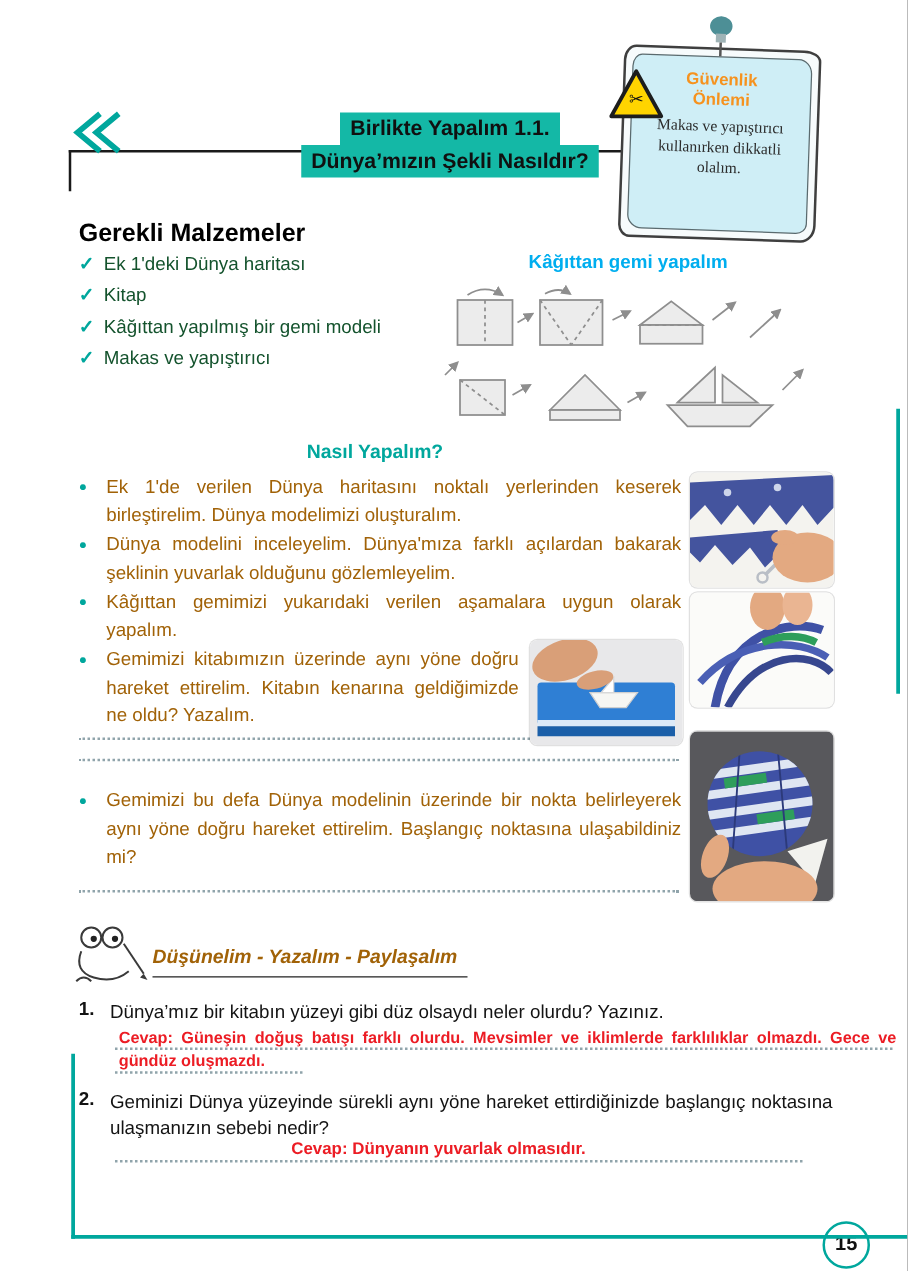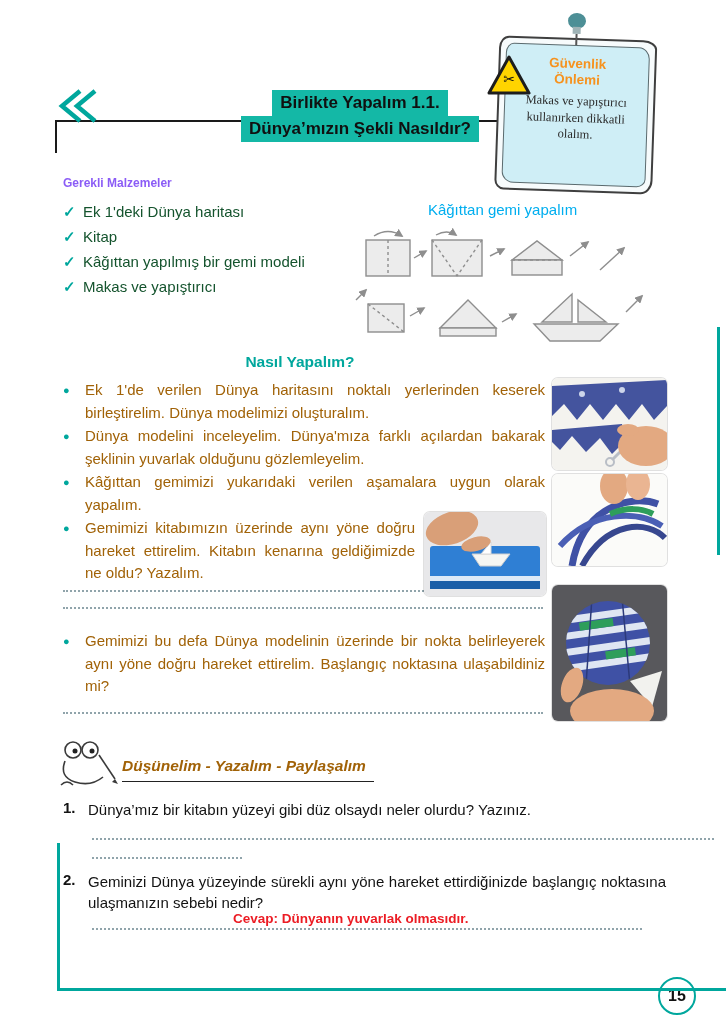--- a/index.html
+++ b/index.html
@@ -23,28 +23,28 @@
      display:flex;flex-direction:column;align-items:center;padding:10px 6px;text-align:center;}
   .safety-heading{color:#f6921e;font-weight:bold;font-size:13.5px;line-height:16px;width:80px;margin-bottom:5px;}
   .safety-body{font-family:"Liberation Serif", serif;font-size:12.5px;line-height:16.5px;color:#2b2b2b;width:102px;}
   .warn-tri{left:486px;top:54px;width:46px;height:42px;z-index:5;}
   .tri-glyph{position:absolute;left:0;right:0;top:17px;text-align:center;font-size:14px;color:#111;}
 
   
   .corner-marks{left:54px;top:88px;z-index:1;}
 
   
-  .materials-heading{left:63px;top:176px;font-size:12px;font-weight:bold;color:#8b5cf6;}
+  .materials-heading{left:63px;top:176px;font-size:20px;font-weight:bold;color:#000000;}
   .materials-list{left:63px;top:201px;display:flex;flex-direction:column;gap:4px;}
   .mat-row{display:flex;align-items:baseline;}
   .check{width:20px;color:#00a79d;font-weight:bold;font-size:15px;flex:none;}
   .mat-label{font-size:15px;line-height:21px;color:#14532d;}
 
   
-  .boat-heading{left:390px;top:201px;width:225px;text-align:center;color:#00aeef;font-weight:normal;font-size:15px;}
+  .boat-heading{left:390px;top:201px;width:225px;text-align:center;color:#00aeef;font-weight:bold;font-size:15px;}
   .boat-diagram{left:352px;top:226px;}
 
   
   .howto-heading{left:180px;top:353px;width:240px;text-align:center;color:#00a79d;font-weight:bold;font-size:15.5px;}
   .bullet{display:flex;}
   .dot{width:22px;color:#00a79d;font-size:11px;line-height:22.5px;flex:none;}
   .btext{font-size:15px;line-height:22.5px;text-align:justify;color:#a16207;}
   .b1{left:63px;top:379px;width:482px;}
   .b2{left:63px;top:425px;width:482px;}
   .b3{left:63px;top:471px;width:482px;}
@@ -276,20 +276,21 @@
       <path d="M8,22 Q2,38 18,43 Q34,48 46,38"></path>
       <line x1="42" y1="16" x2="58" y2="40"></line>
       <path d="M58,40 l3,5 l-6,-2 z" fill="#3a3a3a" stroke="none"></path>
       <path d="M4,46 q6,-6 12,0"></path>
     </g>
   </svg>
   <div class="abs think-heading">Düşünelim - Yazalım - Paylaşalım</div>
 
   <div class="abs qnum n1">1.</div>
   <div class="abs qtext q1">Dünya’mız bir kitabın yüzeyi gibi düz olsaydı neler olurdu? Yazınız.</div>
+  <div class="abs answer a1">Cevap: Güneşin doğuş batışı farklı olurdu. Mevsimler ve iklimlerde farklılıklar olmazdı. Gece ve gündüz oluşmazdı.</div>
   <div class="abs dotline adl1"></div>
   <div class="abs dotline adl2"></div>
 
   <div class="abs qnum n2">2.</div>
   <div class="abs qtext q2">Geminizi Dünya yüzeyinde sürekli aynı yöne hareket ettirdiğinizde başlangıç noktasına ulaşmanızın sebebi nedir?</div>
   <div class="abs answer a2">Cevap: Dünyanın yuvarlak olmasıdır.</div>
   <div class="abs dotline adl3"></div>
 
   <div class="abs pagenum">
     <span>15</span>

